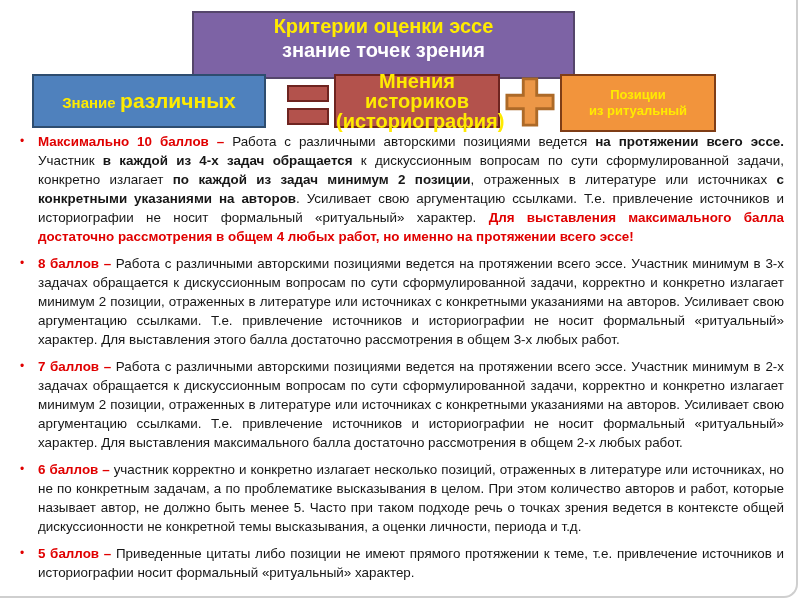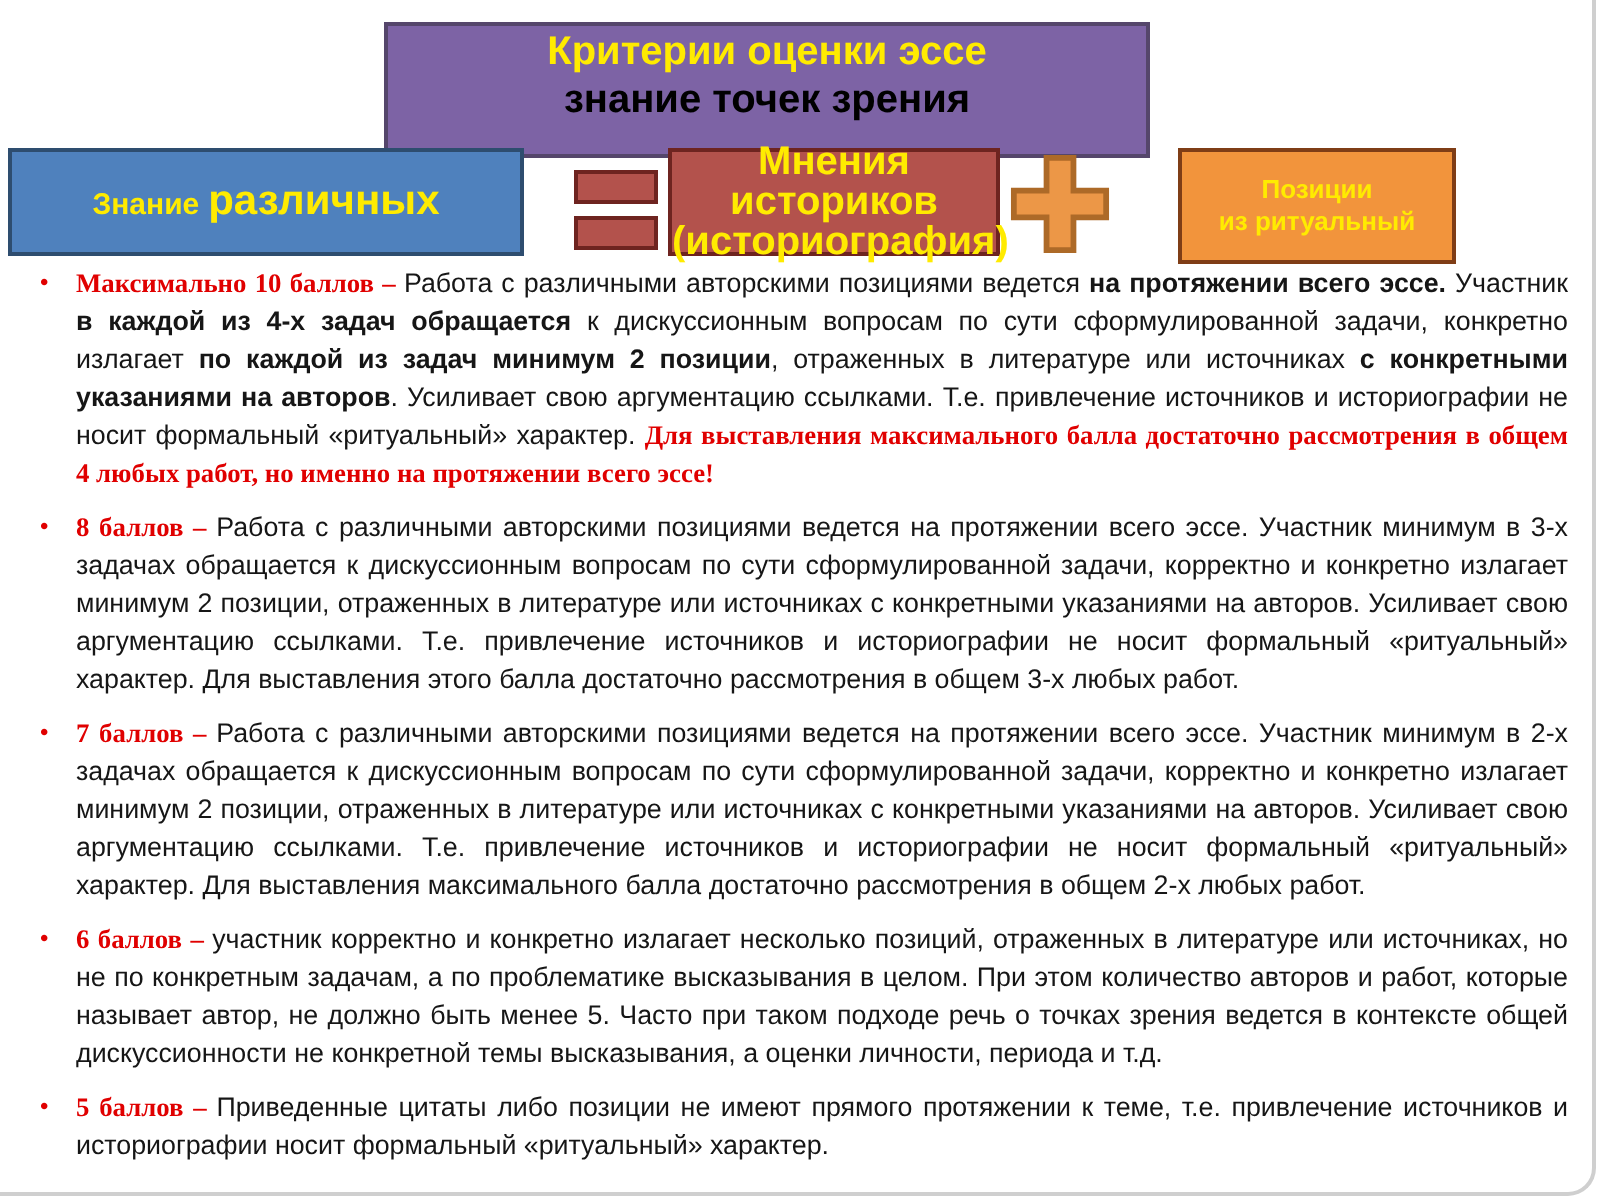--- a/index.html
+++ b/index.html
@@ -7,49 +7,49 @@
               font-family:"Liberation Sans", sans-serif; }
   .slide { position:relative; width:798px; height:598px; background:#fff;
            border-right:2px solid var(--frame_gray); border-bottom:2px solid var(--frame_gray);
            border-radius:0 0 14px 0; overflow:hidden; }
 
   
   .header-box { position:absolute; left:192px; top:11px; width:383px; height:68px;
                 background:var(--purple); border:2px solid var(--purple_border);
                 text-align:center; padding-top:1px; }
   .header-box .l1 { display:block; font-weight:bold; font-size:20px; line-height:24px; color:var(--yellow); }
-  .header-box .l2 { display:block; font-weight:bold; font-size:20px; line-height:24px; color:#000000; }
+  .header-box .l2 { display:block; font-weight:bold; font-size:20px; line-height:24px; color:#ffffff; }
 
   
   .diagram { position:absolute; left:0; top:74px; width:100%; height:60px; }
   .shape-box { position:absolute; text-align:center; display:flex; flex-direction:column;
                justify-content:center; font-weight:bold; }
-  .box-blue { left:4px; top:0; width:258px; height:54px; background:var(--blue);
+  .box-blue { left:32px; top:0; width:234px; height:54px; background:var(--blue);
               border:2px solid var(--blue_border); color:var(--yellow); }
   .box-blue .w1 { font-size:15px; } .box-blue .w2 { font-size:21px; }
   .box-blue .l2 { font-size:15px; line-height:18px; }
   .equals { position:absolute; left:287px; top:11px; width:42px; }
   .equals .bar { height:17px; background:var(--red_shape); border:2px solid var(--red_shape_border); }
   .equals .bar + .bar { margin-top:6px; }
   .box-red { left:334px; top:0; width:166px; height:54px; background:var(--red_shape);
              border:2px solid var(--red_shape_border); color:var(--yellow); }
   .box-red span { font-size:20px; line-height:20px; }
   .plus-wrap { position:absolute; left:505px; top:3px; width:50px; height:50px; }
   .plus-wrap svg path { fill:var(--plus_fill); stroke:var(--plus_border); stroke-width:3; }
-  .box-orange { left:589px; top:0; width:139px; height:58px; background:var(--orange);
+  .box-orange { left:560px; top:0; width:156px; height:58px; background:var(--orange);
                 border:2px solid var(--orange_border); color:var(--yellow); }
   .box-orange span { font-size:13px; line-height:16px; }
 
   
   .criteria { position:absolute; left:16px; top:132px; width:768px; }
   .item { display:flex; margin-bottom:8px; }
   .dot { width:22px; flex:0 0 22px; color:var(--accent_red); font-size:12px; line-height:19px; padding-left:4px; }
   .para { flex:1; font-size:13.4px; line-height:19px; color:var(--text_black);
           text-align:justify; }
-  .seg-lead, .seg-rb { color:var(--accent_red); font-weight:bold;font-family:Liberation Serif, serif; }
+  .seg-lead, .seg-rb { color:var(--accent_red); font-weight:bold; }
   .seg-b { font-weight:bold; }
 </style>
 </head>
 <body>
 
 <div class="slide">
 
   <div class="header-box">
     <span class="l1">Критерии оценки эссе</span>
     <span class="l2">знание точек зрения</span>

